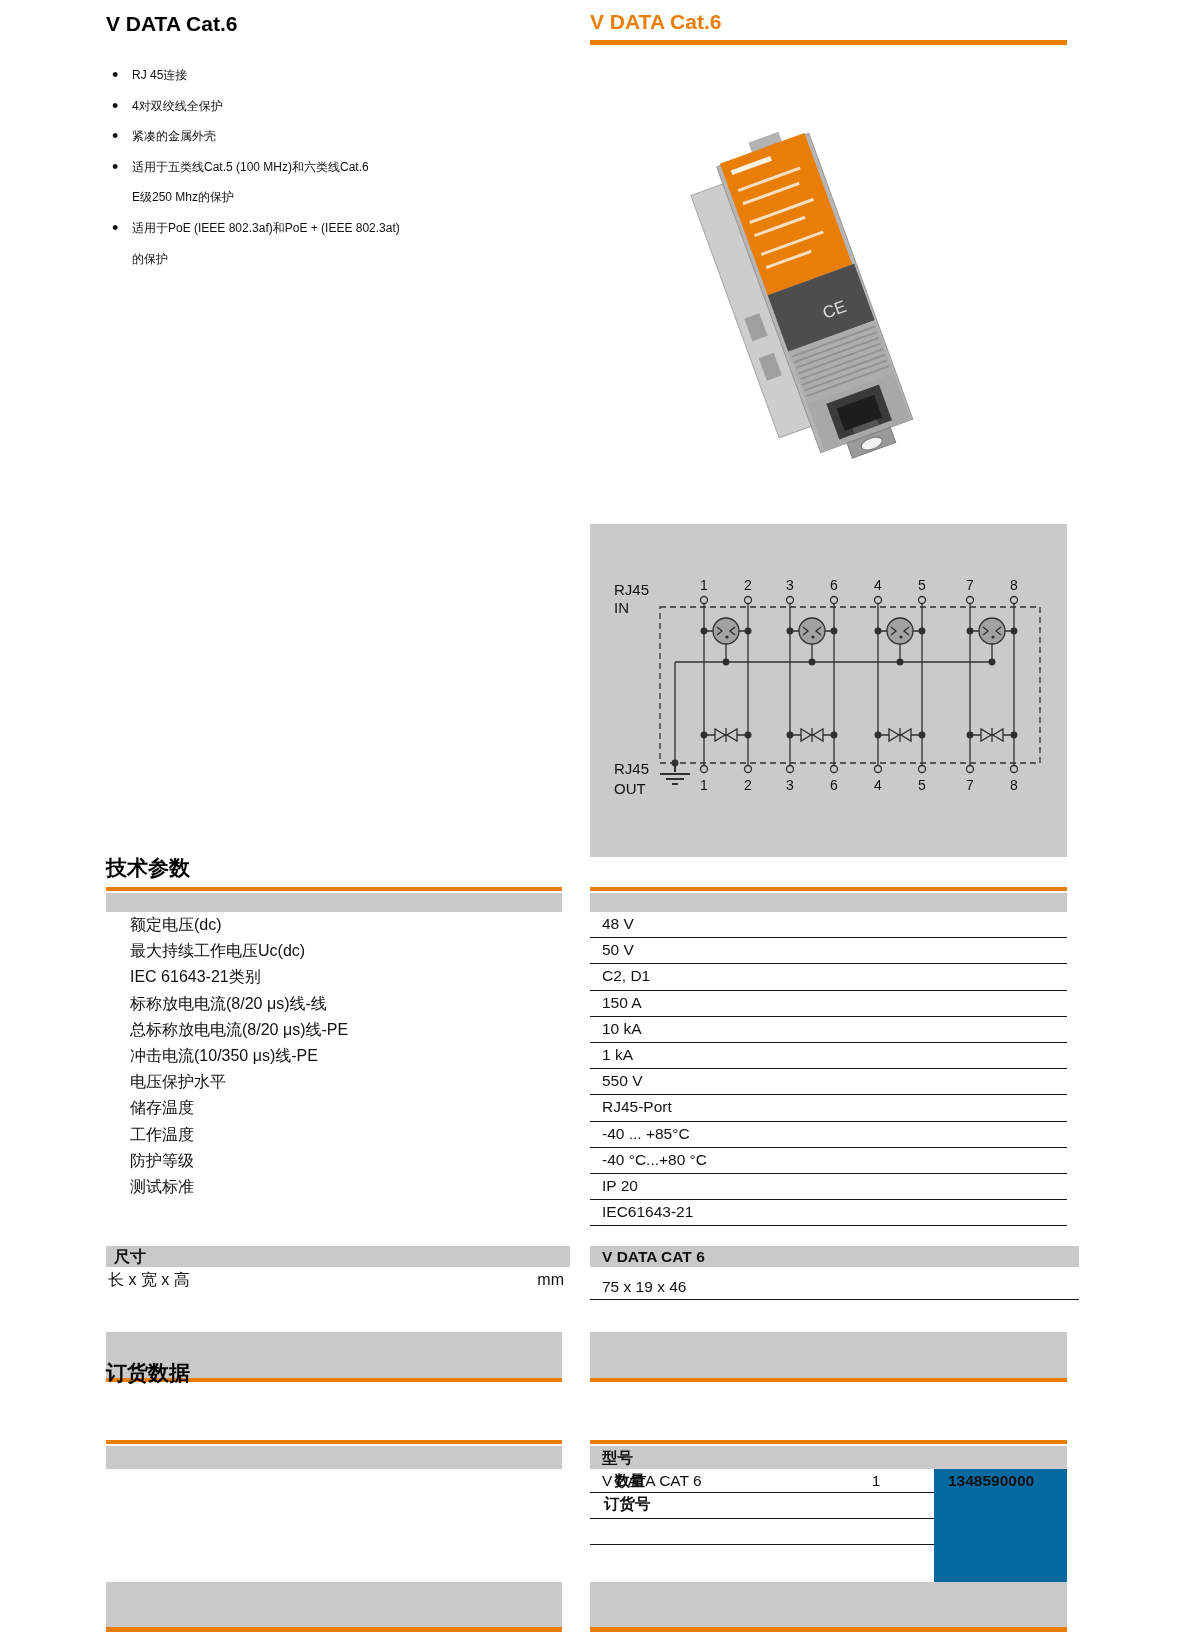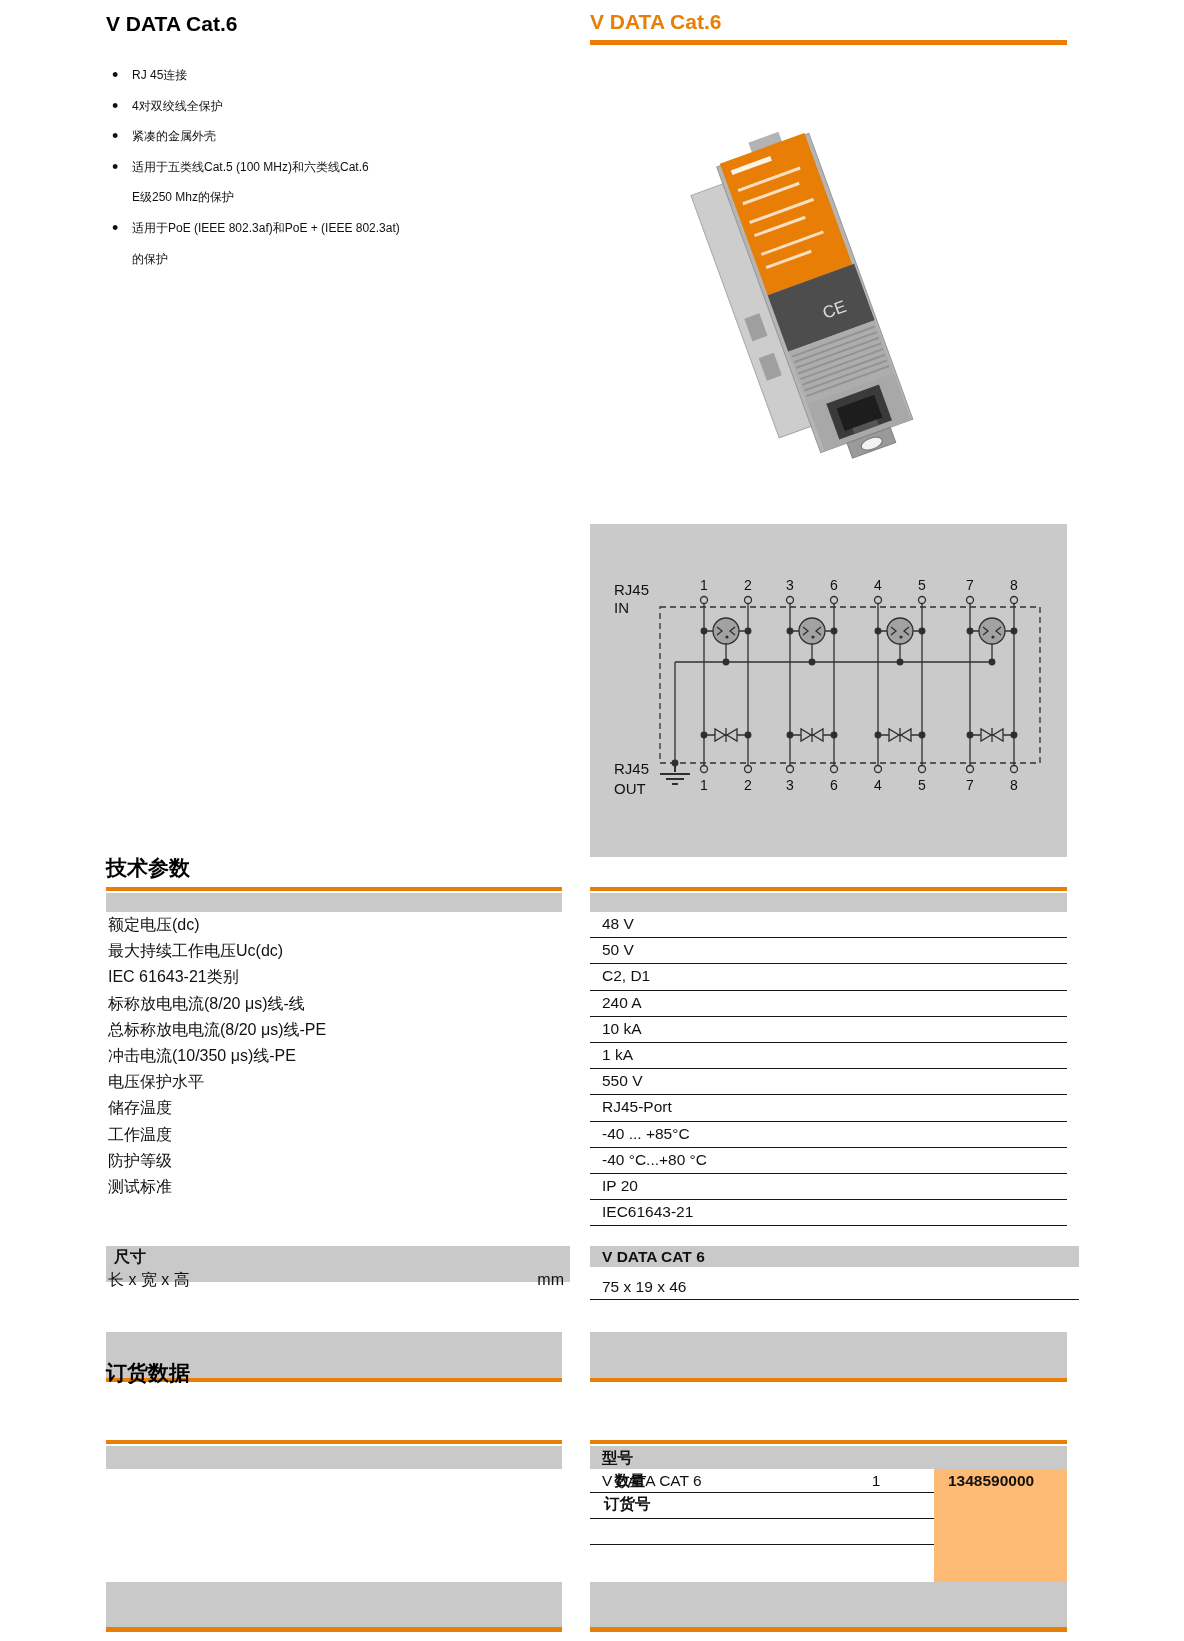--- a/index.html
+++ b/index.html
@@ -35,21 +35,21 @@
   .bottom-box{height:45px;background:#C9C9C9;border-bottom:5px solid #E87E06;}
 
   
   .ord-header{display:flex;height:23px;background:#C9C9C9;font-weight:bold;font-size:15.5px;line-height:23px;}
   .ord-row{display:flex;font-size:15.5px;}
   .oc1{flex:1;padding-left:12px;}
   .oc2{width:80px;text-align:center;padding-right:18px;}
   .oc3{width:133px;padding-left:14px;box-sizing:border-box;}
   .ord-row .oc1,.ord-row .oc2{border-bottom:1.5px solid #161616;}
   .ord-row.noline .oc1,.ord-row.noline .oc2{border-bottom:none;}
-  .ord-row .oc3{background:#fdba74;border-bottom:none;font-weight:bold;}
+  .ord-row .oc3{background:#0369a1;border-bottom:none;font-weight:bold;}
   .r1{height:24px;line-height:23px;}
   .r2{height:26px;}
   .r3{height:37px;}
 
   
   #diagram-box{top:524px;height:333px;background:#CACACA;}
   #diagram-box svg{display:block;}
 
   #photo-wrap{top:128px;left:655px;width:305px;height:340px;}
 </style>
@@ -67,35 +67,35 @@
     <li>适用于五类线Cat.5 (100 MHz)和六类线Cat.6
 E级250 Mhz的保护</li>
     <li>适用于PoE (IEEE 802.3af)和PoE + (IEEE 802.3at)
 的保护</li>
   </ul>
 
   <div class="abs col-l sec-heading" style="top:854px;">技术参数</div>
   <div class="abs col-l orange-line" style="top:887px;"></div>
   <div class="abs col-l gray-bar" style="top:893px;height:19px;"></div>
 
-  <div class="abs col-l" style="top:912px;">
+  <div class="abs col-l" style="top:912px;margin-left:22px;">
     <div class="trow">额定电压(dc)</div>
     <div class="trow">最大持续工作电压Uc(dc)</div>
     <div class="trow">IEC 61643-21类别</div>
     <div class="trow">标称放电电流(8/20 μs)线-线</div>
     <div class="trow">总标称放电电流(8/20 μs)线-PE</div>
     <div class="trow">冲击电流(10/350 μs)线-PE</div>
     <div class="trow">电压保护水平</div>
     <div class="trow">储存温度</div>
     <div class="trow">工作温度</div>
     <div class="trow">防护等级</div>
     <div class="trow">测试标准</div>
   </div>
 
-  <div class="abs col-l gray-bar bar-label" style="top:1246px;height:36px;">尺寸</div>
+  <div class="abs col-l gray-bar bar-label" style="top:1246px;height:21px;">尺寸</div>
   <div class="abs col-l dim-row-l" style="top:1268px;">
     <span>长 x 宽 x 高</span>
     <span>mm</span>
   </div>
 
   <div class="abs col-l mid-box" style="top:1332px;"></div>
 
   <div class="abs col-l sec-heading" style="top:1359px;">订货数据</div>
   <div class="abs col-l orange-line" style="top:1440px;"></div>
   <div class="abs col-l gray-bar" style="top:1446px;height:23px;"></div>
@@ -308,21 +308,21 @@
     </svg>
   </div>
 
   <div class="abs col-r orange-line" style="top:887px;"></div>
   <div class="abs col-r gray-bar" style="top:893px;height:19px;"></div>
 
   <div class="abs col-r" style="top:912px;">
     <div class="vrow">48 V</div>
     <div class="vrow">50 V</div>
     <div class="vrow">C2, D1</div>
-    <div class="vrow">240 A</div>
+    <div class="vrow">150 A</div>
     <div class="vrow">10 kA</div>
     <div class="vrow">1 kA</div>
     <div class="vrow">550 V</div>
     <div class="vrow">RJ45-Port</div>
     <div class="vrow">-40 ... +85°C</div>
     <div class="vrow">-40 °C...+80 °C</div>
     <div class="vrow">IP 20</div>
     <div class="vrow">IEC61643-21</div>
   </div>
 

